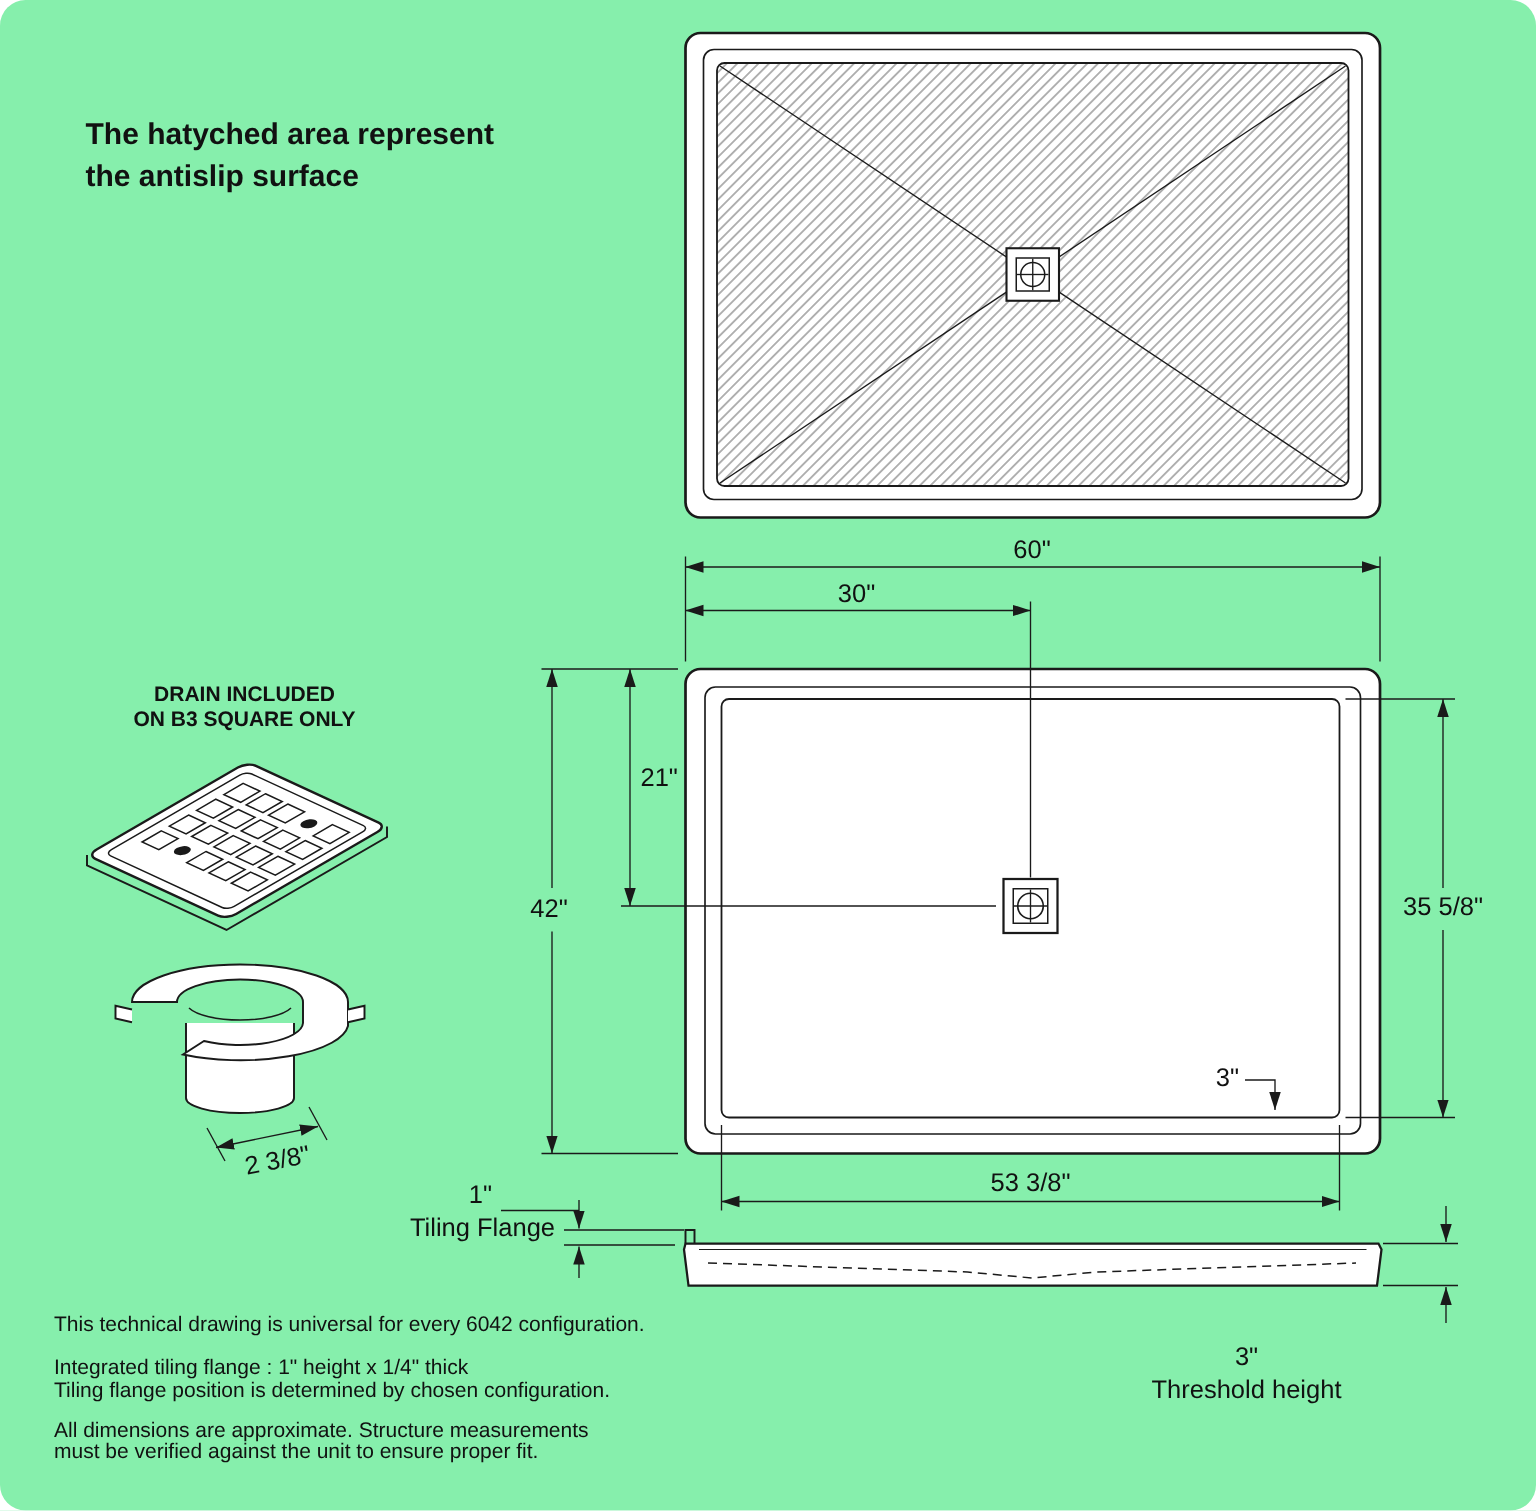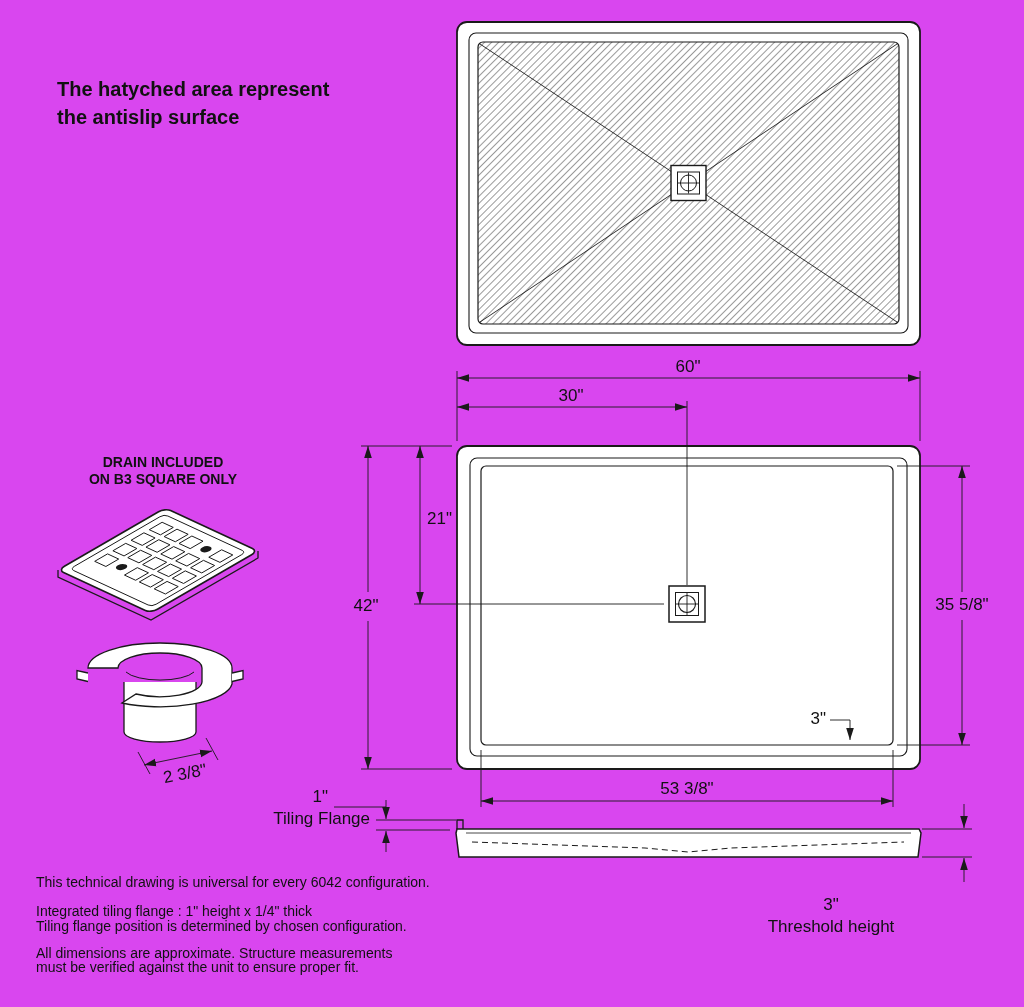--- a/index.html
+++ b/index.html
@@ -1,17 +1,17 @@
 <!DOCTYPE html>
 <html><head>
 <meta charset="utf-8">
 <style>
   html,body{margin:0;padding:0;background:#fff;}
-  .page{width:1024px;height:1007px;background:#d946ef;position:relative;overflow:hidden;
-        font-family:"Liberation Sans",sans-serif;}
+  .page{width:1024px;height:1007px;background:#86efac;position:relative;overflow:hidden;
+        font-family:"Liberation Sans",sans-serif;border-radius:17px;}
   svg{display:block;}
   text{fill:#111;font-family:"Liberation Sans",sans-serif;}
   .title{font-size:20px;font-weight:bold;}
   .lbl{font-size:17px;}
   .small-bold{font-size:14px;font-weight:bold;}
   .foot{font-size:14px;}
   .mid{text-anchor:middle;}
   .end{text-anchor:end;}
 </style>
 </head>

